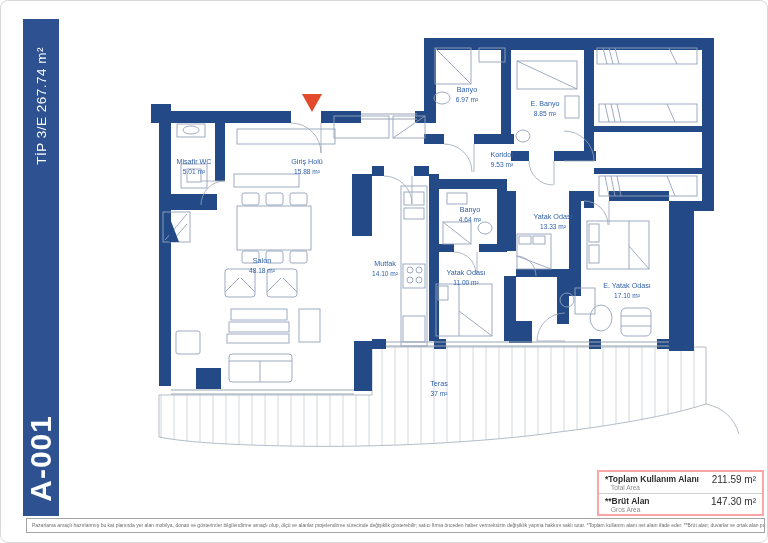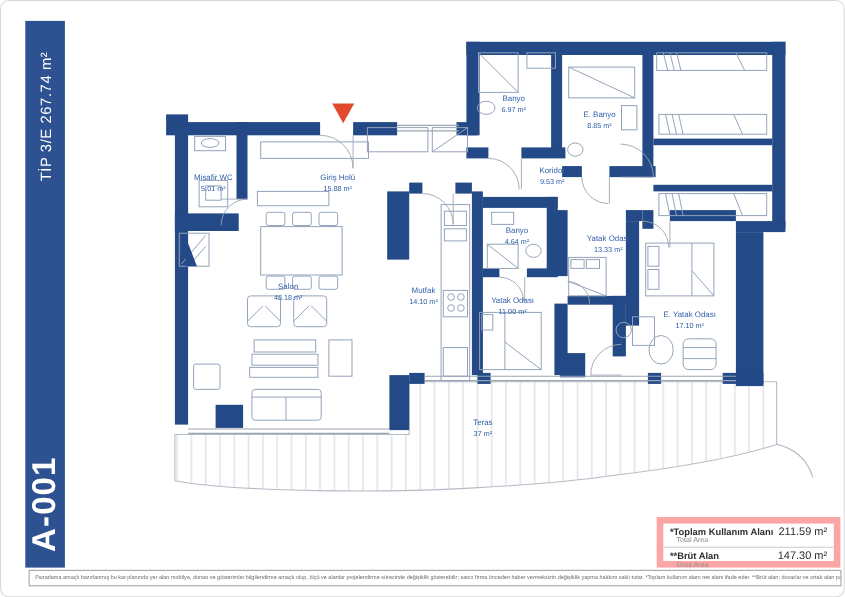--- a/index.html
+++ b/index.html
@@ -24,21 +24,21 @@
   .furn{fill:none;stroke:var(--furn-gray,#93a2ba);stroke-width:0.9;}
   .win{stroke:#9aa5b2;stroke-width:1;fill:none;}
   .arc{stroke:#9aa5b2;stroke-width:0.8;fill:none;}
   .deckedge{stroke:#b4bcc6;stroke-width:1;}
   .rname{fill:var(--label-blue,#2f5fa8);font-size:7.2px;text-anchor:middle;font-family:"Liberation Sans",sans-serif;}
   .rarea{fill:var(--label-blue,#2f5fa8);font-size:6.6px;text-anchor:middle;font-family:"Liberation Sans",sans-serif;}
   .marker{fill:var(--entrance-red,#e14a2b);}
   
   .sumtable{
     position:absolute;left:596px;top:469px;width:167px;height:46px;
-    border:6px solid #fca5a5;background:#fff;box-sizing:border-box;
+    border:2px solid #fca5a5;background:#fff;box-sizing:border-box;
     display:flex;flex-direction:column;
   }
   .sumrow{flex:1;display:flex;justify-content:space-between;align-items:flex-start;padding:2px 6px 1px 6px;}
   .sumrow + .sumrow{border-top:1px solid #cfcfcf;}
   .sumlbl{font-size:8.5px;color:#2e2e2e;font-weight:bold;line-height:10px;}
   .sumsub{font-size:6.5px;color:#8c8c8c;line-height:8px;padding-left:6px;}
   .sumval{font-size:10px;color:#2e2e2e;line-height:10px;padding-top:1px;}
   
   .disclaimer{
     position:absolute;left:25px;top:517px;width:739px;height:15px;

